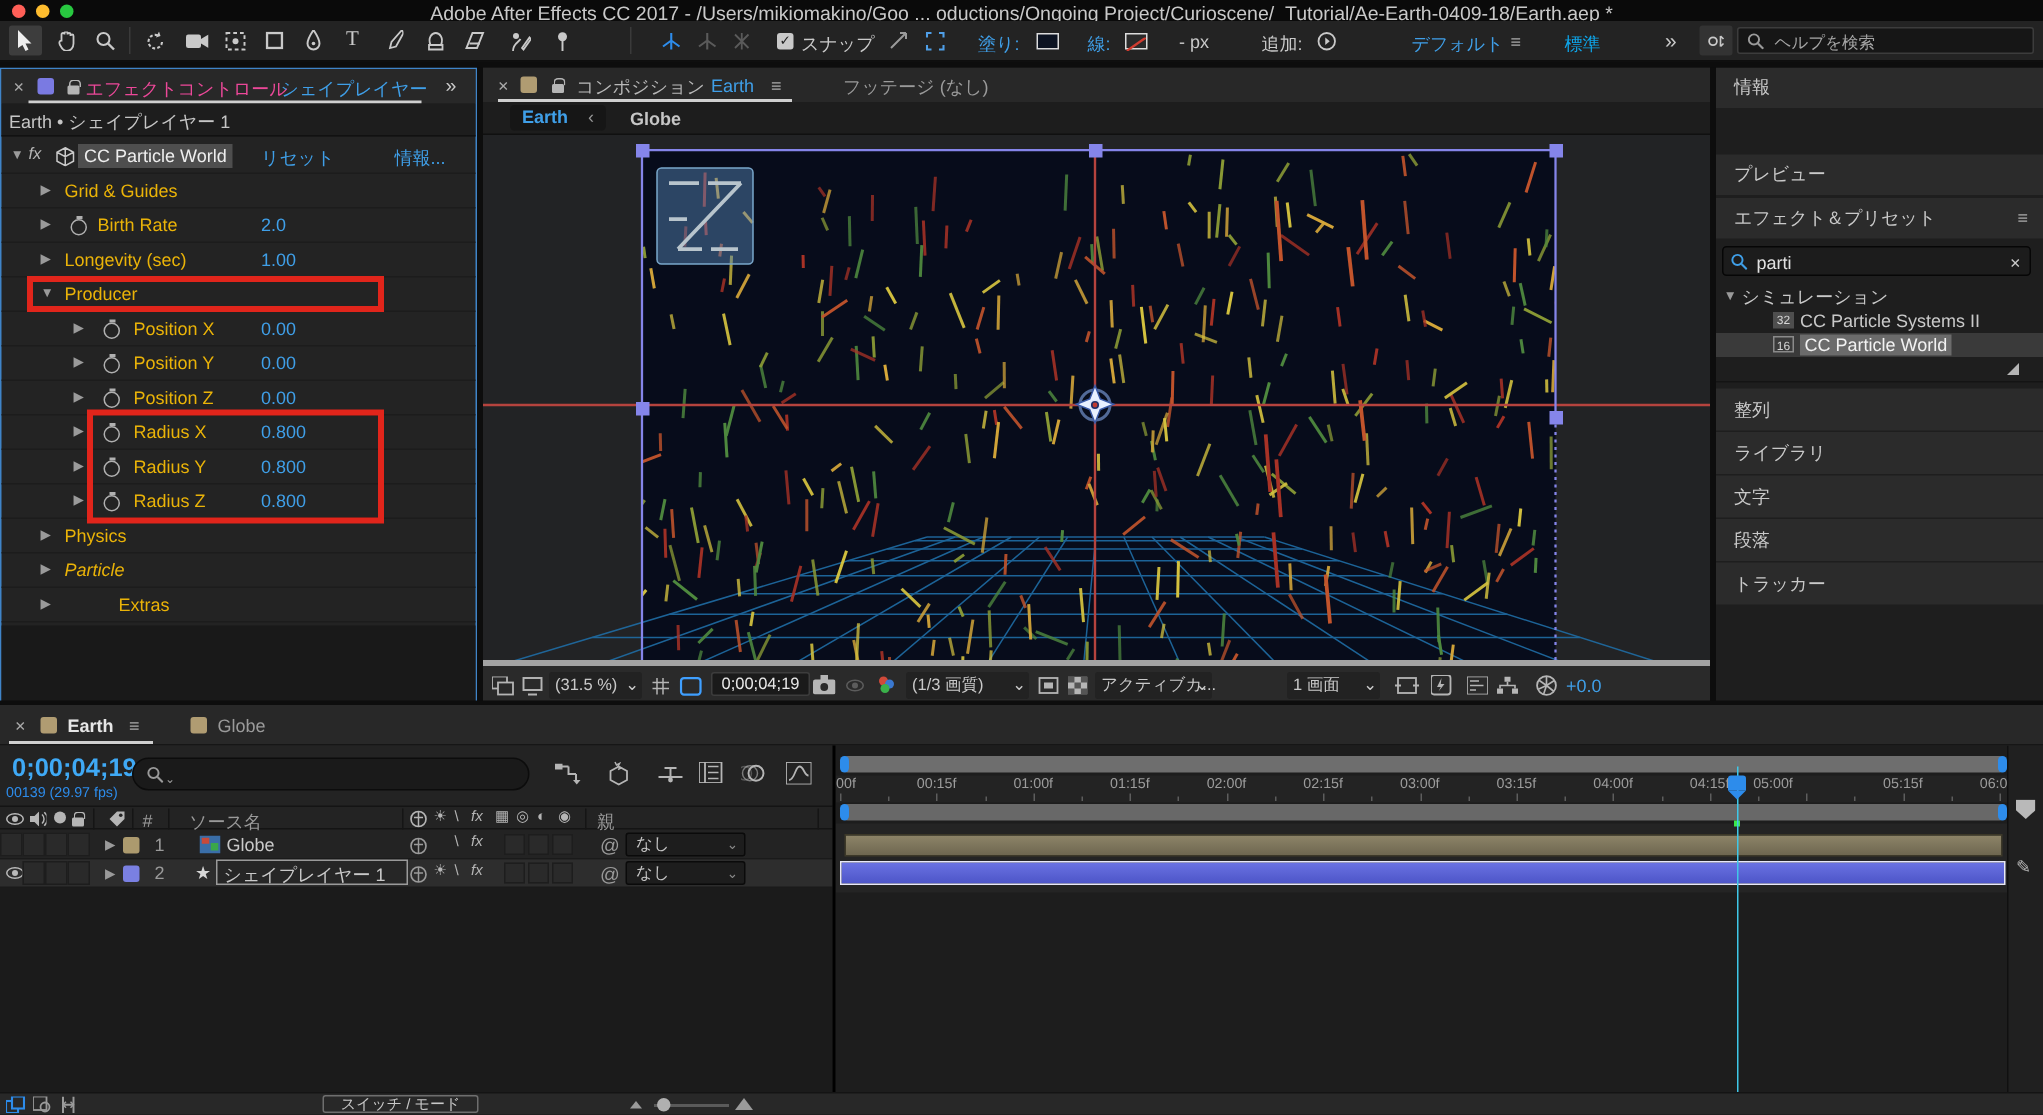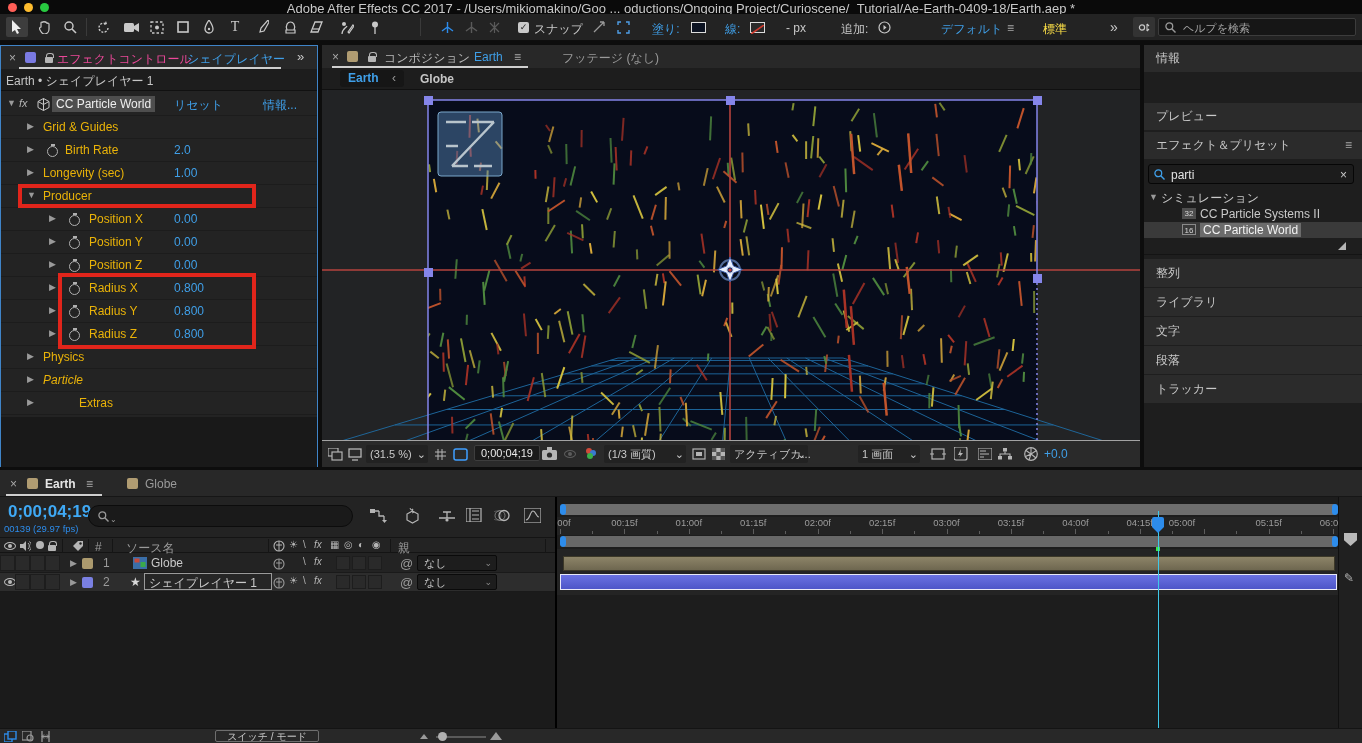--- a/index.html
+++ b/index.html
@@ -185,21 +185,21 @@
   <span class="p" style="left:786px;top:7px;color:#c9c9c9">- px</span>
   <span class="p" style="left:841px;top:7px;color:#c9c9c9">追加:</span>
   <span class="p tool" style="left:873px">
       <svg width="13" height="13" viewBox="0 0 13 13">
         <circle cx="6.5" cy="6.5" r="5.5" fill="none" stroke="#c9c9c9" stroke-width="1.2"></circle>
         <path d="M5.5 4 l3 2.5 -3 2.5z" fill="#c9c9c9"></path>
       </svg>
     </span>
   <span class="p txt-blue" style="left:941px;top:7px">デフォルト</span>
   <span class="p menu-ic" style="left:1007px;top:7px">≡</span>
-  <span class="p" style="left:1043px;top:7px;color:#fde047">標準</span>
+  <span class="p" style="left:1043px;top:7px;color:#0ea5e9">標準</span>
   <span class="p" style="left:1110px;top:5px;color:#c9c9c9;font-size:14px">»</span>
   <span class="p tool" style="left:1133px;background:#333;border-radius:2px">
       <svg width="13" height="11" viewBox="0 0 13 11">
         <circle cx="4" cy="5.5" r="2.6" fill="none" stroke="#c9c9c9" stroke-width="1.2"></circle>
         <path d="M9 2 v7 M9 2 l2 2 M9 9 l2-2" stroke="#c9c9c9" stroke-width="1.1" fill="none"></path>
       </svg>
     </span>
   <span class="p helpbox" style="left:1158px;top:4px;width:198px">
     <svg class="p" style="left:6px;top:3px" width="11" height="11" viewBox="0 0 11 11">
         <circle cx="4.3" cy="4.3" r="3.4" fill="none" stroke="#9a9a9a" stroke-width="1.3"></circle>
@@ -698,21 +698,21 @@
         <rect x="102" y="6" width="9" height="9" fill="#8585ea"></rect>
         <rect x="404" y="6" width="9" height="9" fill="#8585ea"></rect>
         <rect x="711" y="6" width="9" height="9" fill="#8585ea"></rect>
         <rect x="102" y="178" width="9" height="9" fill="#8585ea"></rect>
         <rect x="711" y="184" width="9" height="9" fill="#8585ea"></rect>
         <circle cx="408" cy="180" r="10" fill="none" stroke="#8fb8ff" stroke-width="2" opacity="0.55"></circle>
         <path d="M408 167 l3.5 9 9 3.5 -9 3.5 -3.5 9 -3.5 -9 -9 -3.5 9 -3.5z" fill="#e8f0ff" stroke="#3a5aa8" stroke-width="1"></path>
         <circle cx="408" cy="180" r="3.2" fill="#203068" stroke="#dde8ff" stroke-width="1"></circle>
         <circle cx="408" cy="180" r="1.6" fill="#c03a30"></circle>
       </svg></div>
-  <div class="p" style="left:0;top:395px;width:818px;height:27px;background:#2a2a2a;border-top:1px solid #a3a3a3">
+  <div class="p" style="left:0;top:395px;width:818px;height:27px;background:#2a2a2a;border-top:4px solid #a3a3a3">
     <svg class="p" style="left:6px;top:7px" width="15" height="13" viewBox="0 0 15 13">
         <rect x="0" y="0" width="10" height="8" fill="none" stroke="#b5b5b5" stroke-width="1.2"></rect>
         <rect x="4" y="4" width="10" height="8" fill="#2a2a2a" stroke="#b5b5b5" stroke-width="1.2"></rect>
       </svg>
     <svg class="p" style="left:26px;top:7px" width="14" height="13" viewBox="0 0 14 13">
         <rect x="1" y="1" width="12" height="8" fill="none" stroke="#b5b5b5" stroke-width="1.3"></rect>
         <line x1="4" y1="12" x2="10" y2="12" stroke="#b5b5b5" stroke-width="1.3"></line>
       </svg>
     <span class="p toolbar-dd" style="left:44px;top:4px;width:62px"><span>(31.5 %)</span><span class="ar p" style="right:2px;top:0">⌄</span></span>
     <svg class="p" style="left:112px;top:7px" width="13" height="13" viewBox="0 0 13 13">

